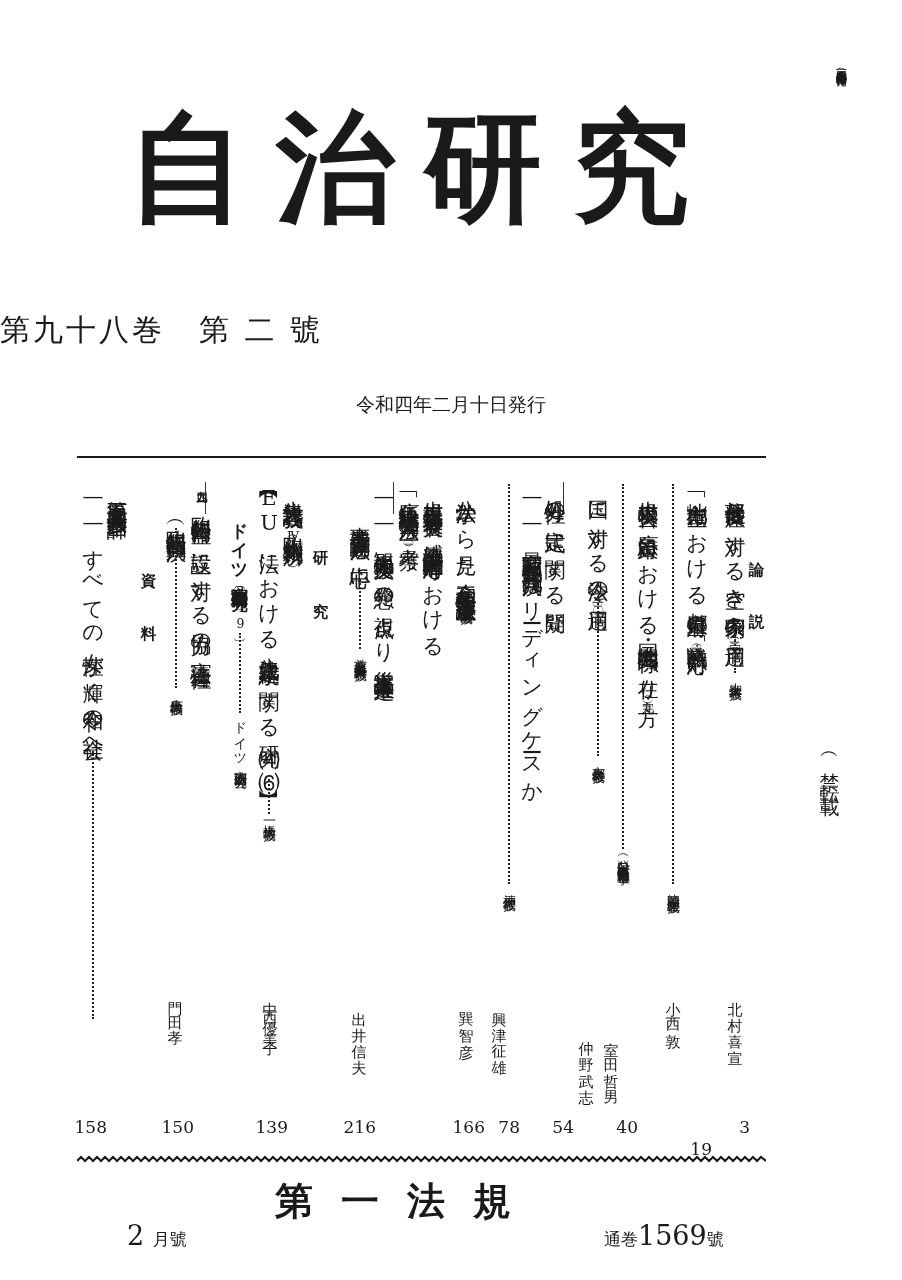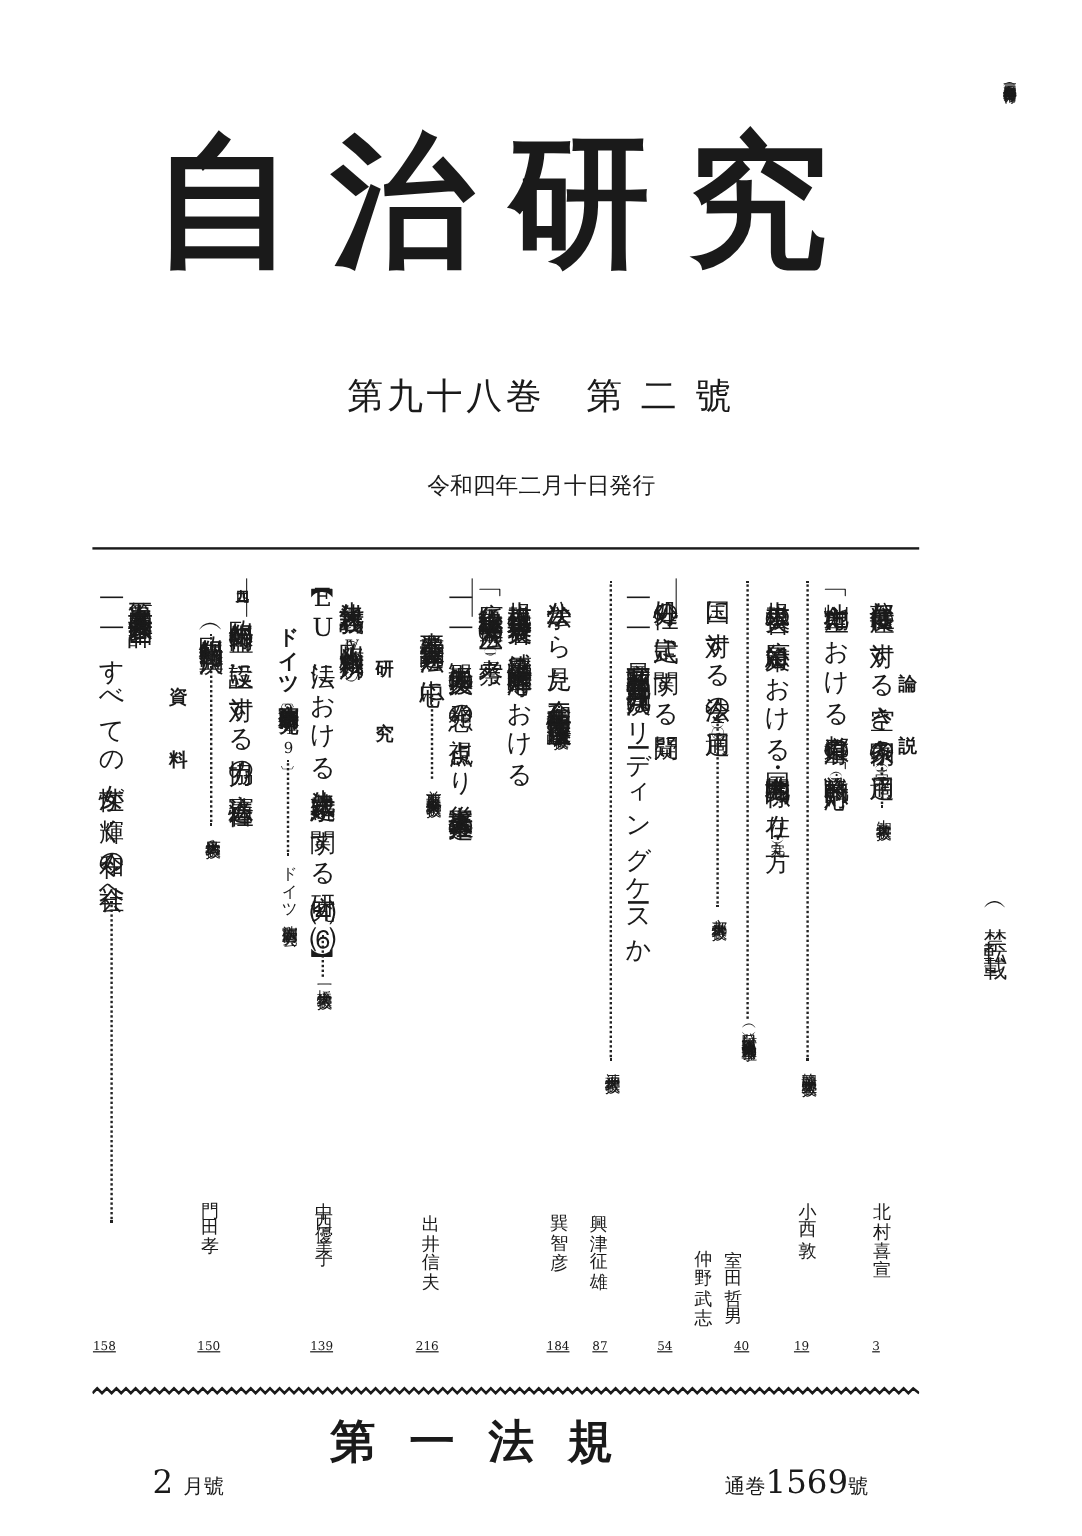--- a/index.html
+++ b/index.html
@@ -5,34 +5,34 @@
   html, body { margin:0; padding:0; }
   body {
     width:902px; height:1280px; background:#fff; position:relative; overflow:hidden;
     font-family:"DejaVu Serif","Liberation Serif",serif; color:#1a1a1a;
   }
   .abs { position:absolute; }
   .v { writing-mode:vertical-rl; text-orientation:upright; white-space:nowrap; }
   .side-note { left:835px; top:62px; font-size:11.5px; line-height:1; letter-spacing:0.2px; }
   .title { left:128px; top:108px; width:640px; font-family:"DejaVu Sans",sans-serif; font-weight:bold; font-size:118px; letter-spacing:30px; line-height:1; transform:scaleY(1.02); }
   .title span { display:inline-block; }
-  .volume { left:0; width:902px; top:310px; text-align:center; font-size:30px; font-family:"DejaVu Sans",sans-serif; letter-spacing:3px; }
+  .volume { left:0; width:902px; top:310px; font-size:30px; font-family:"DejaVu Sans",sans-serif; letter-spacing:3px; }
   .volume .gap { display:inline-block; width:34px; }
   .issue-date { left:0; width:902px; top:392px; text-align:center; font-size:19px; }
   .rule { left:77px; top:456px; width:689px; height:2px; background:#1a1a1a; }
   .kinten { left:820px; top:745px; font-size:20px; line-height:1; letter-spacing:12px; }
 
   .toc-col { top:484px; font-size:21px; line-height:1; letter-spacing:1.6px; }
   .sec-label { font-family:"DejaVu Sans",sans-serif; font-weight:bold; font-size:15.5px; letter-spacing:52px; }
   .note { font-size:12px; letter-spacing:0; }
   .small { font-size:12.5px; letter-spacing:1px; }
   .dots { display:inline-block; border-right:2px dotted #222; width:0; }
   .affil { font-size:13px; letter-spacing:1px; }
   .name { font-size:15px; letter-spacing:16px; }
-  .page { font-size:10px; top:1117px; writing-mode:horizontal-tb; text-align:center; width:40px;text-decoration:underline; }
+  .page { font-size:17px; top:1117px; writing-mode:horizontal-tb; text-align:right; width:40px; }
   .bold { font-family:"DejaVu Sans",sans-serif; font-weight:bold; }
   .wavy { left:77px; top:1154px; width:689px; height:10px; }
   .footer { top:1220px; }
   .f-month { left:127px; font-size:27px; }
   .f-month small { font-size:17px; }
   .f-pub { left:275px; font-family:"DejaVu Sans",sans-serif; font-weight:bold; font-size:38px; letter-spacing:28px; top:1176px; }
   .f-vol { left:604px; font-size:27px; }
   .f-vol small { font-size:17px; }
 </style>
 </head>
@@ -59,21 +59,21 @@
 <div class="abs v toc-col name" style="left:727px;top:990px;">北村喜宣</div>
 <div class="abs page" style="left:710px;">3</div>
 
 <div class="abs v toc-col" style="left:686px;">
   <span>「地方創生」における都道府県の「戦略的」対応</span><span class="note">（二・完）</span>
 </div>
 <div class="abs v toc-col" style="left:662px;top:484px;">
   <span class="dots" style="height:400px;"></span><span class="affil">静岡県立大学教授</span>
 </div>
 <div class="abs v toc-col name" style="left:665px;top:990px;">小西敦</div>
-<div class="abs page" style="left:648px;">19</div>
+<div class="abs page" style="left:672px;margin-top:22px;">19</div>
 
 <div class="abs v toc-col" style="left:637px;">
   <span>大規模災害の応急対策における国・地方間関係の在り方</span><span class="note">（九・完）</span>
 </div>
 <div class="abs v toc-col" style="left:612px;">
   <span class="dots" style="height:365px;"></span><span class="affil">（公財）日本防災協会常務理事</span>
 </div>
 <div class="abs v toc-col name" style="left:603px;top:1030px;">室田哲男</div>
 <div class="abs page" style="left:598px;">40</div>
 
@@ -86,27 +86,27 @@
 <div class="abs" style="left:563px;top:482px;width:1px;height:32px;background:#333;"></div>
 
 <div class="abs v toc-col" style="left:544px;">
   <span>処分性の定式に関する疑問</span>
 </div>
 <div class="abs v toc-col" style="left:521px;">——最高裁昭和三九年一〇月二九日判決はリーディングケースか</div>
 <div class="abs v toc-col" style="left:498px;top:484px;">
   <span class="dots" style="height:400px;"></span><span class="affil">神戸大学教授</span>
 </div>
 <div class="abs v toc-col name" style="left:491px;top:1000px;">興津征雄</div>
-<div class="abs page" style="left:480px;">87</div>
+<div class="abs page" style="left:480px;">78</div>
 
 <div class="abs v toc-col" style="left:455px;">
   <span>公法学から見た令和三年個人情報保護法改正</span><span class="note">（下）</span><span class="dots" style="height:8px;"></span><span class="affil">東京大学准教授</span>
 </div>
 <div class="abs v toc-col name" style="left:458px;top:1000px;">巽智彦</div>
-<div class="abs page" style="left:445px;">184</div>
+<div class="abs page" style="left:445px;">166</div>
 
 <div class="abs v toc-col" style="left:422px;">
   <span>大規模自然災害等被災者や感染症罹患者隔離対応等における</span>
 </div>
 <div class="abs v toc-col" style="left:398px;">
   <span>「応急仮設住宅等」整備方法の一考察</span><span class="note">（二）</span>
 </div>
 <div class="abs v toc-col" style="left:373px;">——観光振興支援の発想の視点より災害支援事業推進の</div>
 <div class="abs v toc-col" style="left:349px;top:510px;">
   <span>事業費資金調達方法を中心に</span><span class="dots" style="height:70px;"></span><span class="affil">前東北公益文科大学教授</span>

